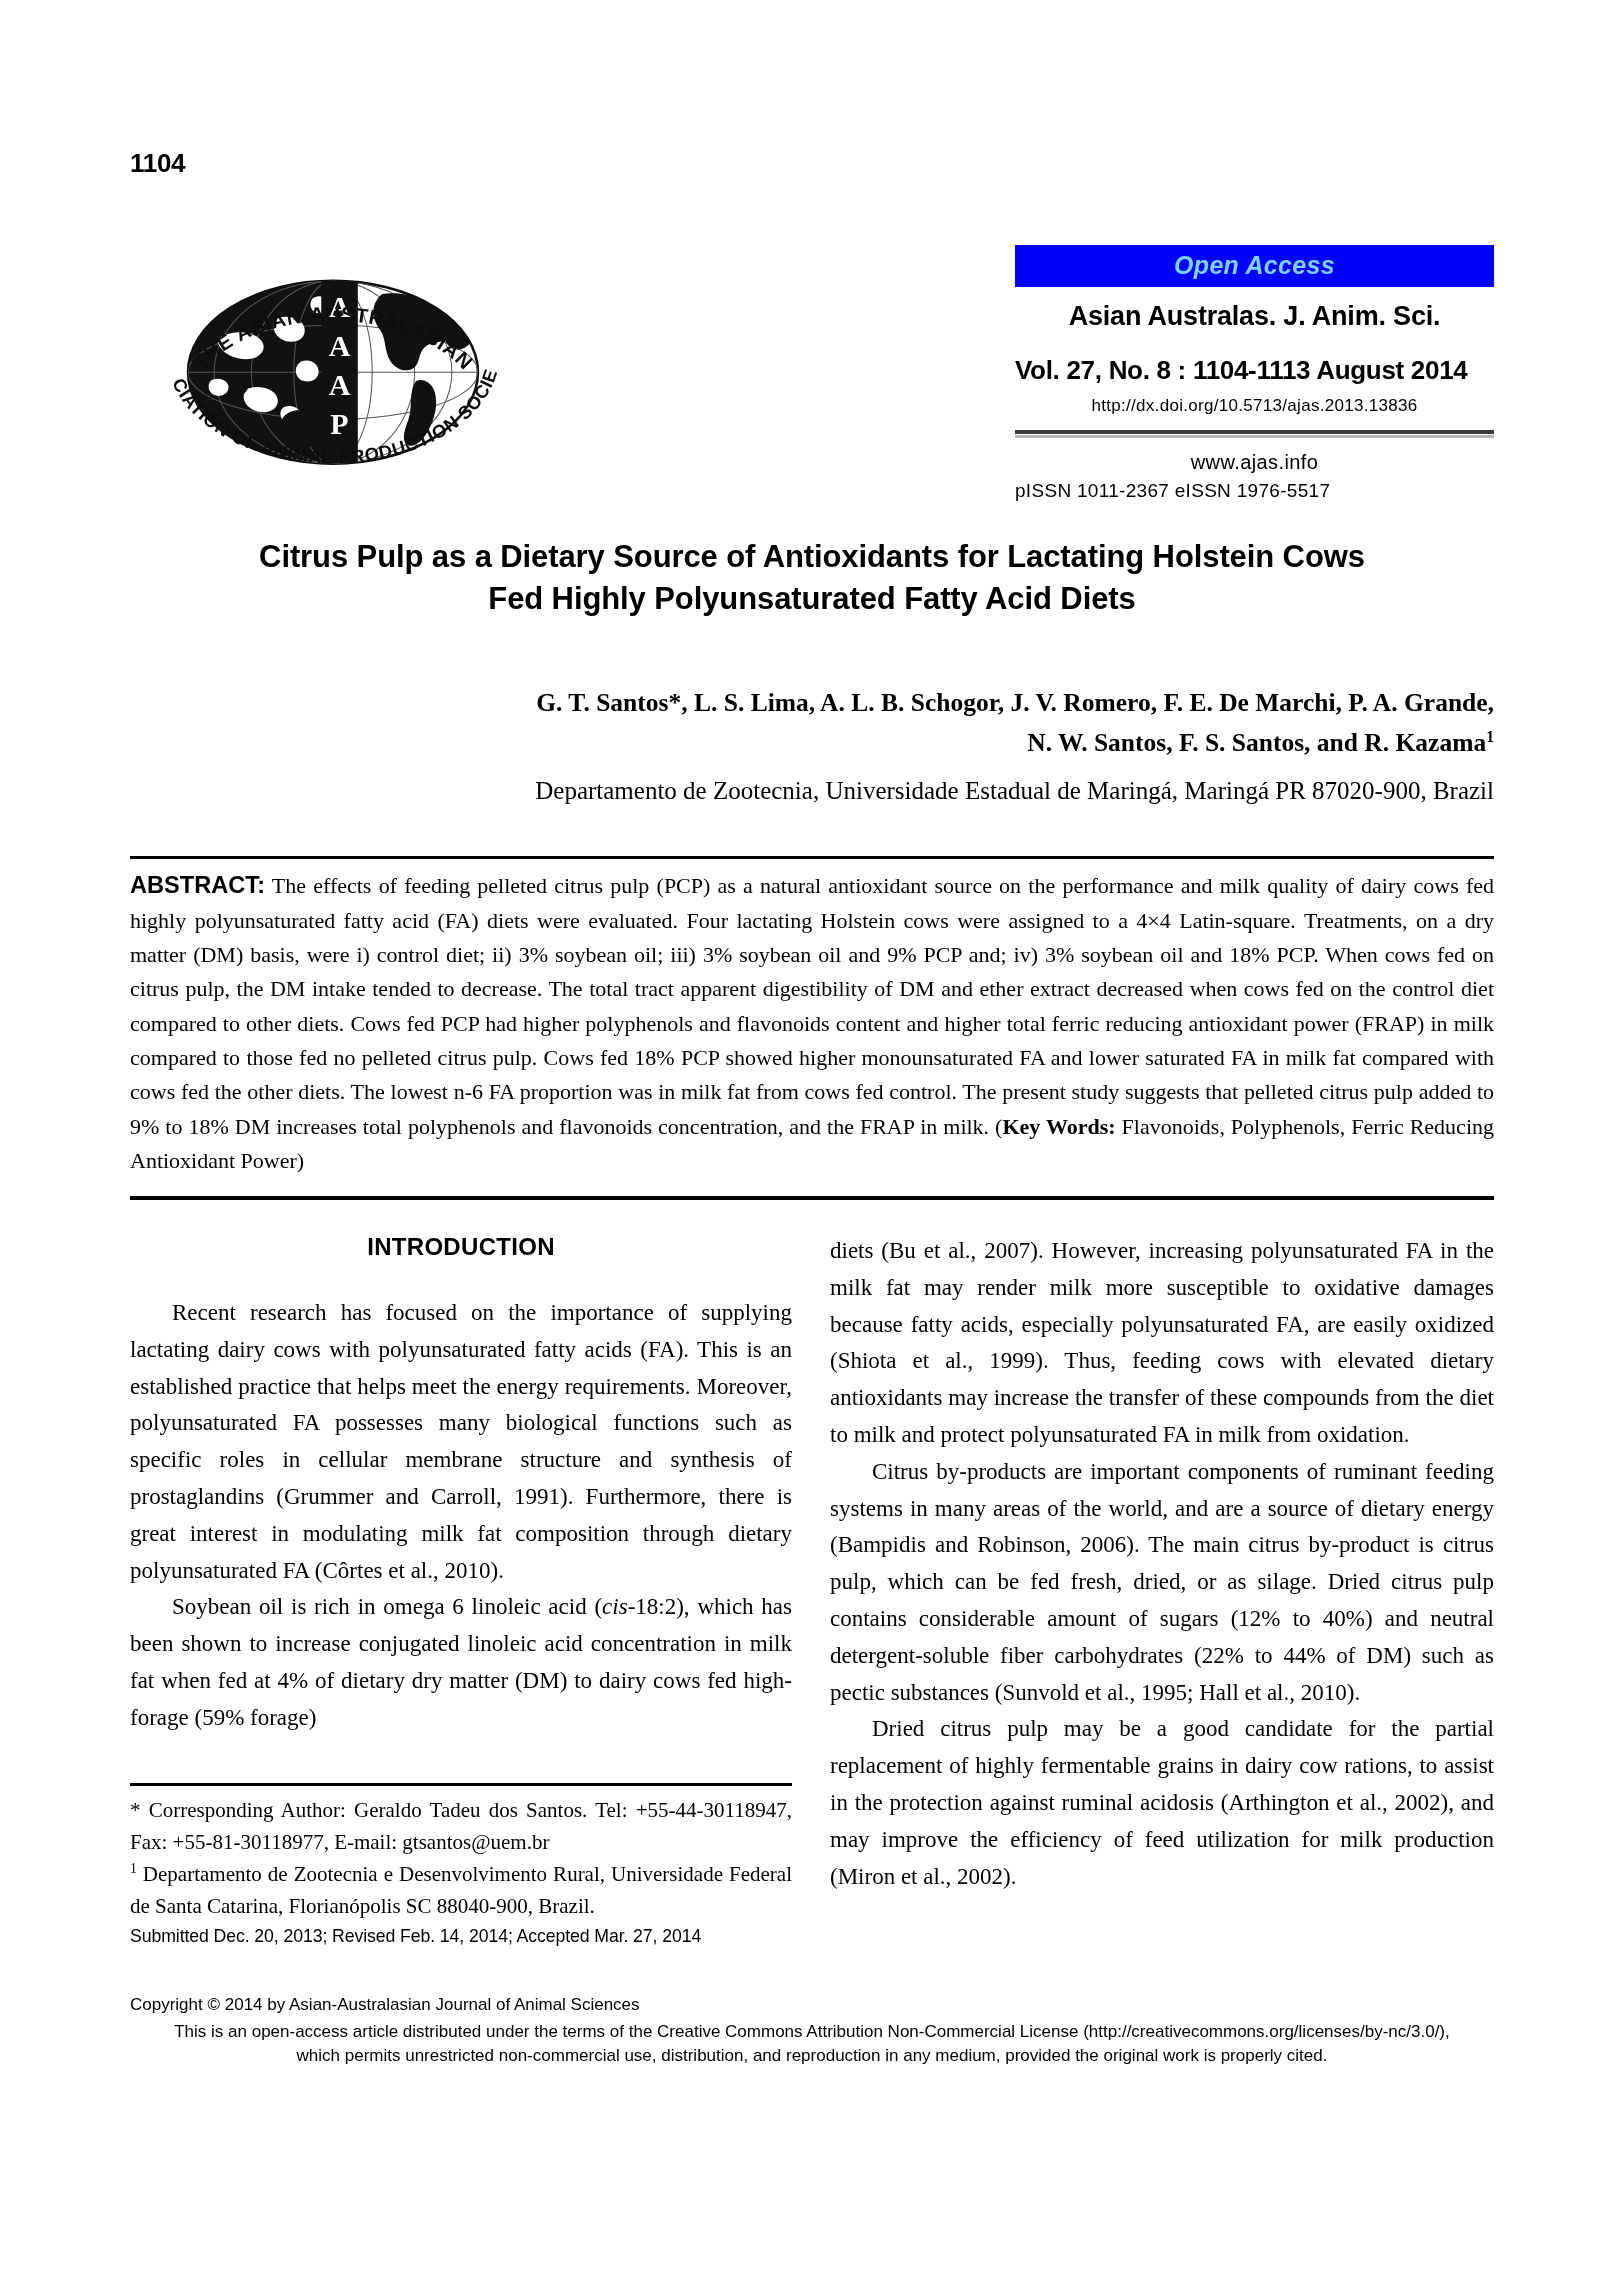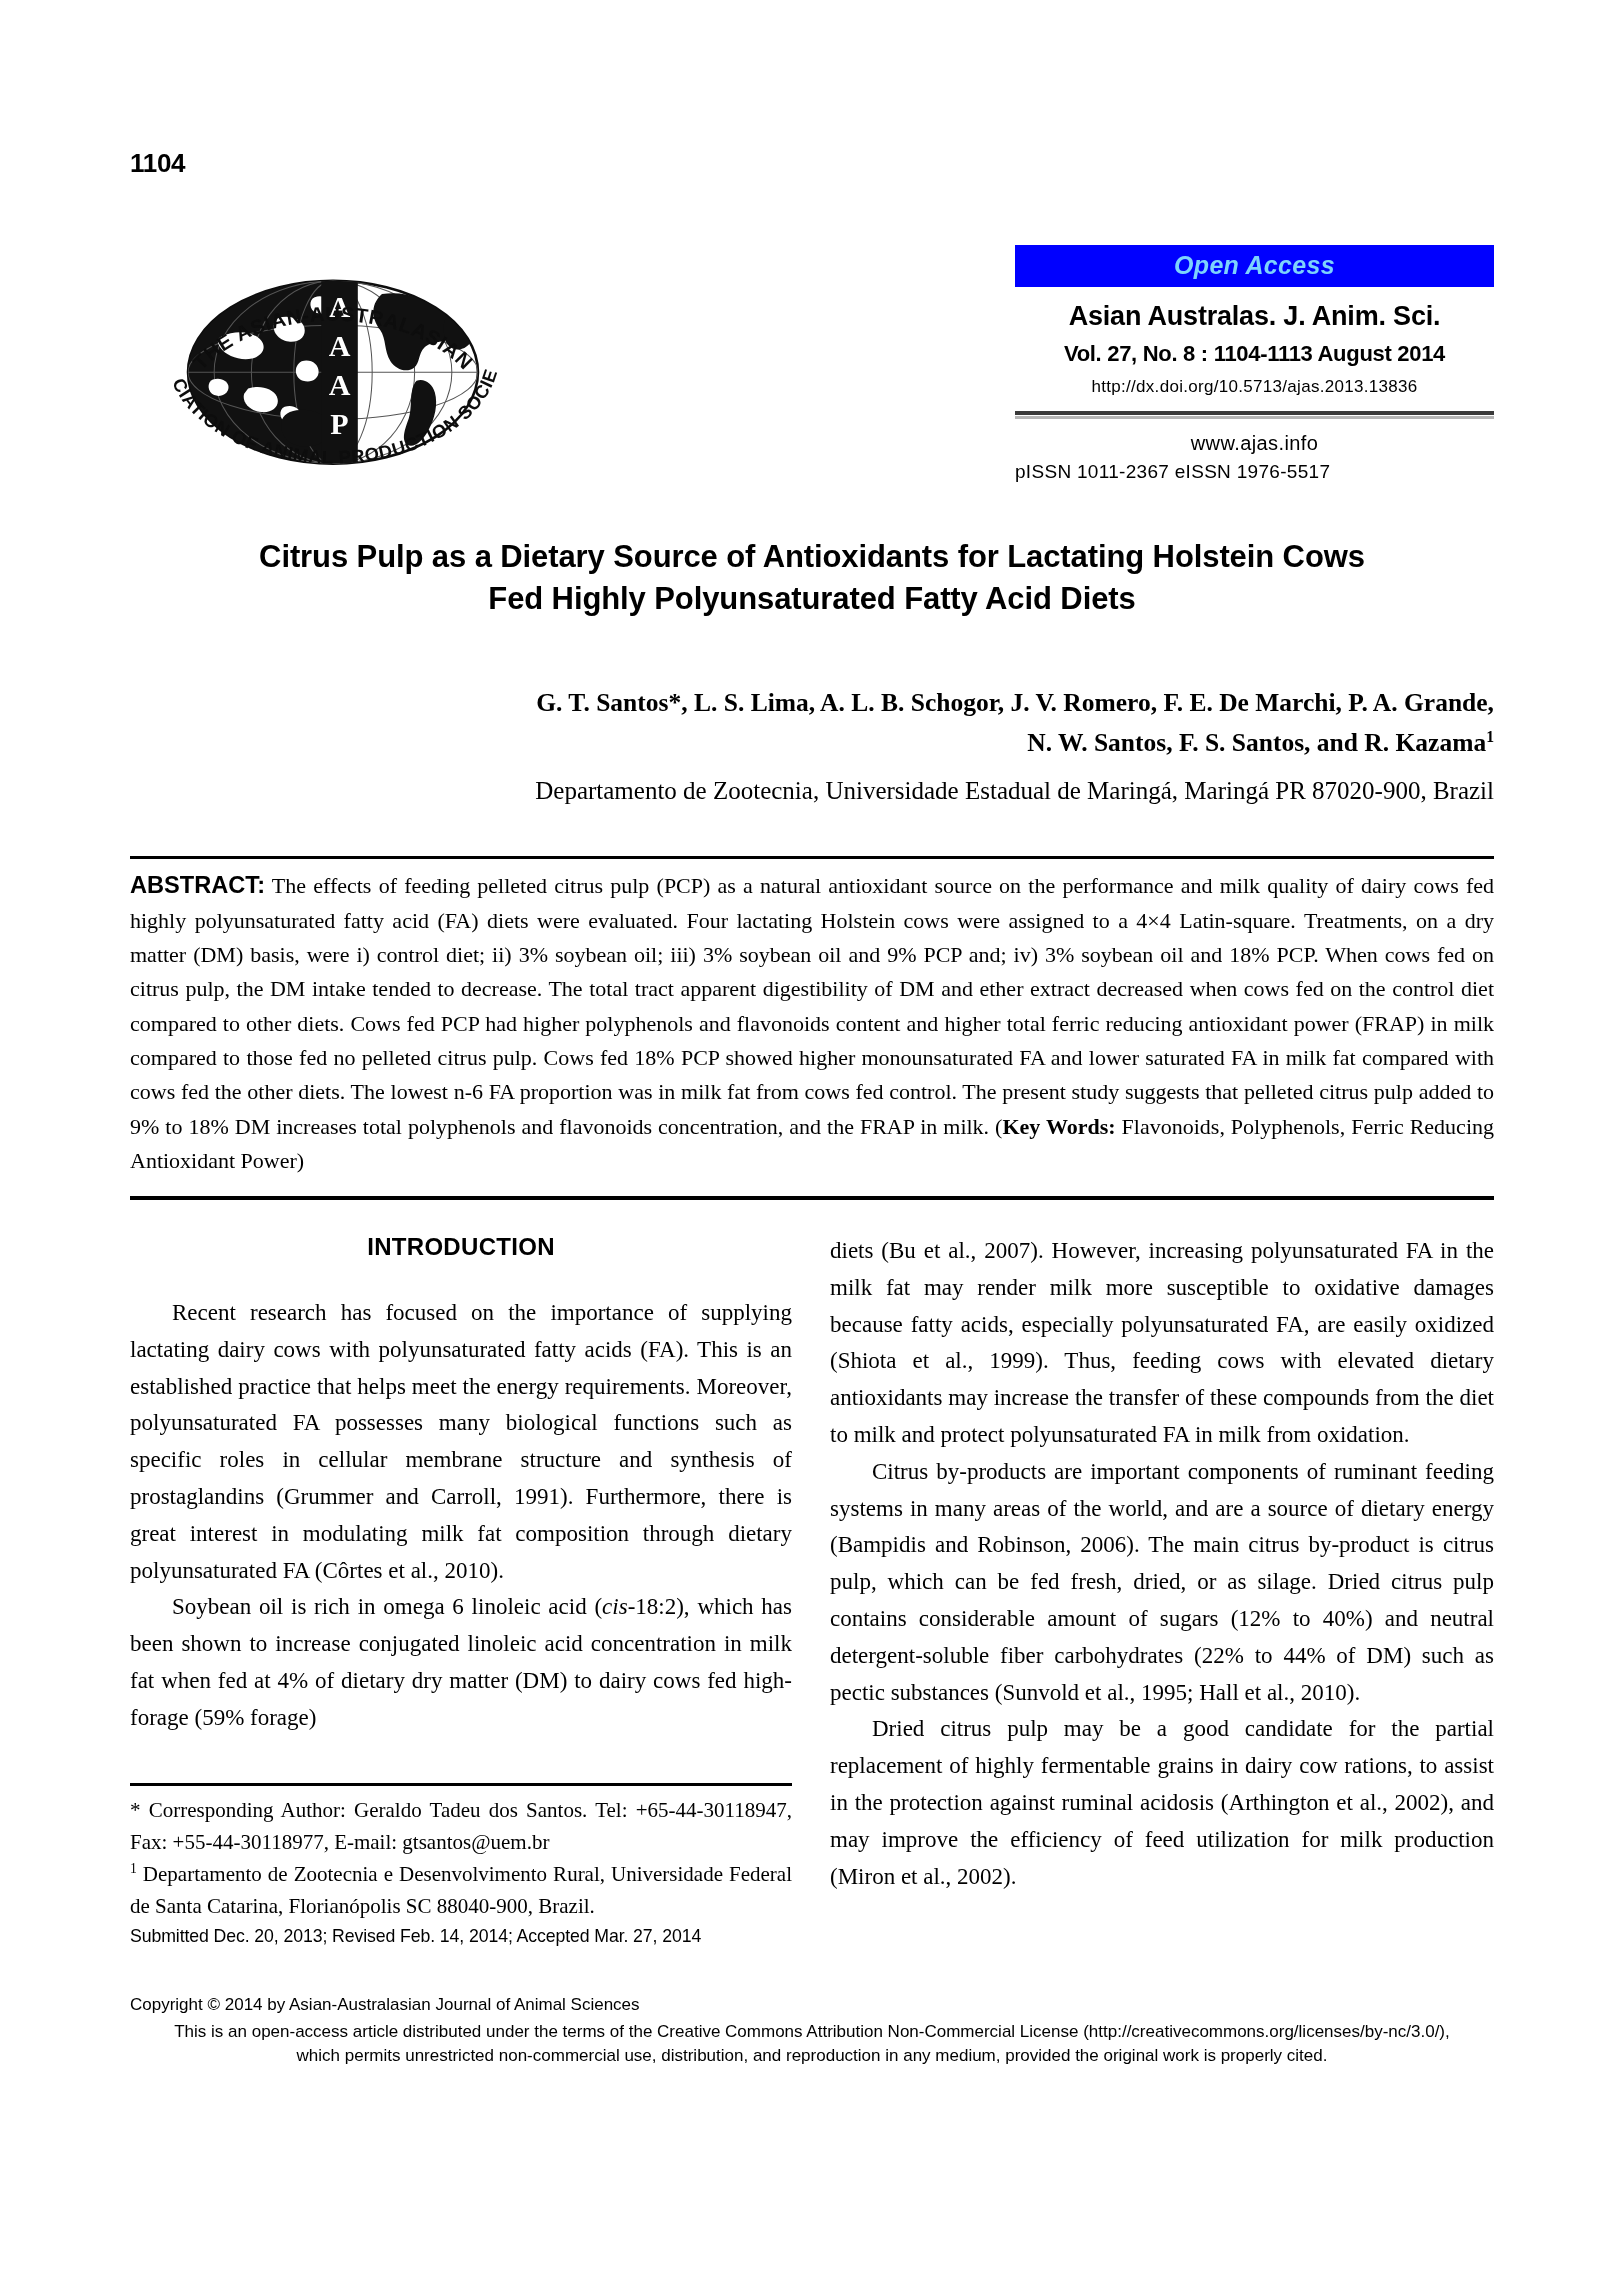--- a/index.html
+++ b/index.html
@@ -35,22 +35,22 @@
     text-align:center; padding:5.9px 0 7.2px 0;
     letter-spacing:0.3px;
   }
   .jtitle {
     font-family:"Liberation Sans", sans-serif;
     font-weight:bold; font-size:27px; text-align:center;
     margin-top:14.4px; letter-spacing:-0.2px;
   }
   .jvol {
     font-family:"Liberation Sans", sans-serif;
-    font-weight:bold; font-size:22px; text-align:center;
-    margin-top:9px; letter-spacing:-0.3px;
+    font-weight:bold; font-size:26px; text-align:left;
+    margin-top:23px; letter-spacing:-0.3px;
   }
   .jdoi {
     font-family:"Liberation Sans", sans-serif;
     font-size:17px; text-align:center; margin-top:9.2px;
     letter-spacing:0.3px;
   }
   .jrule-dark { height:3.9px; background:#3a3a3a; margin-top:14.4px; }
   .jrule-light { height:3.3px; background:#b5b5b5; margin-top:0.7px; }
   .jweb {
     font-family:"Liberation Sans", sans-serif;
@@ -251,21 +251,21 @@
   </div>
 
   <div class="col-right">
     <p class="body-p" style="text-indent:0">diets (Bu et al., 2007). However, increasing polyunsaturated FA in the milk fat may render milk more susceptible to oxidative damages because fatty acids, especially polyunsaturated FA, are easily oxidized (Shiota et al., 1999). Thus, feeding cows with elevated dietary antioxidants may increase the transfer of these compounds from the diet to milk and protect polyunsaturated FA in milk from oxidation.</p>
     <p class="body-p">Citrus by-products are important components of ruminant feeding systems in many areas of the world, and are a source of dietary energy (Bampidis and Robinson, 2006). The main citrus by-product is citrus pulp, which can be fed fresh, dried, or as silage. Dried citrus pulp contains considerable amount of sugars (12% to 40%) and neutral detergent-soluble fiber carbohydrates (22% to 44% of DM) such as pectic substances (Sunvold et al., 1995; Hall et al., 2010).</p>
     <p class="body-p">Dried citrus pulp may be a good candidate for the partial replacement of highly fermentable grains in dairy cow rations, to assist in the protection against ruminal acidosis (Arthington et al., 2002), and may improve the efficiency of feed utilization for milk production (Miron et al., 2002).</p>
   </div>
 
   <div class="fn-rule"></div>
   <div class="footnote">
-    <p>* Corresponding Author: Geraldo Tadeu dos Santos. Tel: +65-44-30118947, Fax: +55-44-30118977, E-mail: gtsantos@uem.br</p>
+    <p>* Corresponding Author: Geraldo Tadeu dos Santos. Tel: +55-44-30118947, Fax: +55-81-30118977, E-mail: gtsantos@uem.br</p>
     <p><sup>1</sup><span> Departamento de Zootecnia e Desenvolvimento Rural, Universidade Federal de Santa Catarina, Florianópolis SC 88040-900, Brazil.</span></p>
     <p class="fn-sub">Submitted Dec. 20, 2013; Revised Feb. 14, 2014; Accepted Mar. 27, 2014</p>
   </div>
 
   <div class="copyright">
     <div class="cp-1">Copyright © 2014 by Asian-Australasian Journal of Animal Sciences</div>
     <div class="cp-2">This is an open-access article distributed under the terms of the Creative Commons Attribution Non-Commercial License (http://creativecommons.org/licenses/by-nc/3.0/),</div>
     <div class="cp-3">which permits unrestricted non-commercial use, distribution, and reproduction in any medium, provided the original work is properly cited.</div>
   </div>
 

